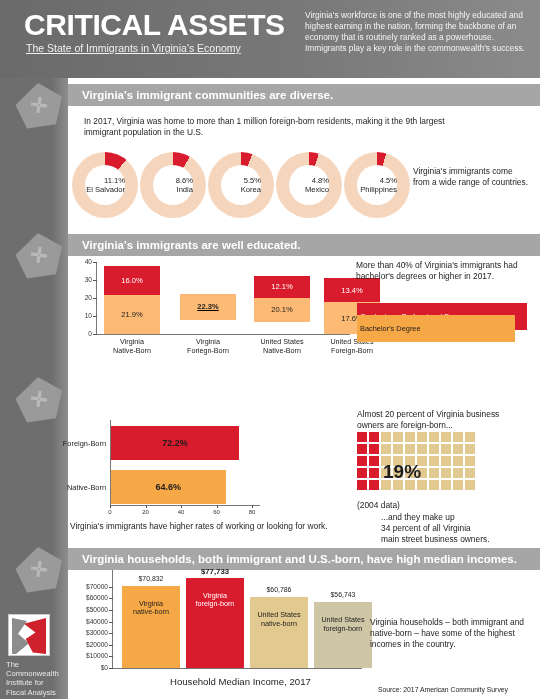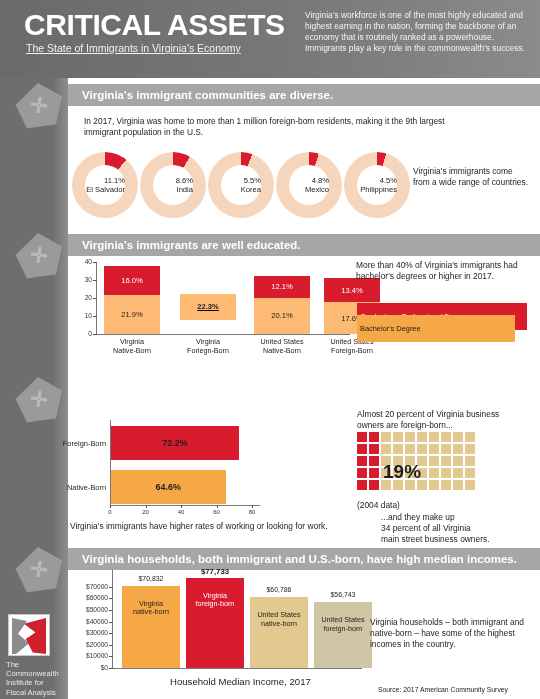--- a/index.html
+++ b/index.html
@@ -276,21 +276,21 @@
         </div>
       </div>
       <div class="edu-xlab" style="left: 172px; top: 338px;">
         <div>Virginia</div>
         <div>Foriegn-Born</div>
       </div>
       <div class="edu-bar" style="left: 254px; top: 276.04px; height: 57.96px;">
         <div class="edu-seg grad" style="top: 0px; height: 21.78px;">
           <span class="edu-val on-red">12.1%</span>
         </div>
-        <div class="edu-seg bach" style="top: 21.78px; height: 36px; justify-content: center;">
+        <div class="edu-seg bach" style="top: 21.78px; height: 24px; justify-content: center;">
           <span class="edu-val on-orange">20.1%</span>
         </div>
       </div>
       <div class="edu-xlab" style="left: 246px; top: 338px;">
         <div>United States</div>
         <div>Native-Born</div>
       </div>
       <div class="edu-bar" style="left: 324px; top: 278.2px; height: 55.8px;">
         <div class="edu-seg grad" style="top: 0px; height: 24.12px;">
           <span class="edu-val on-red">13.4%</span>

